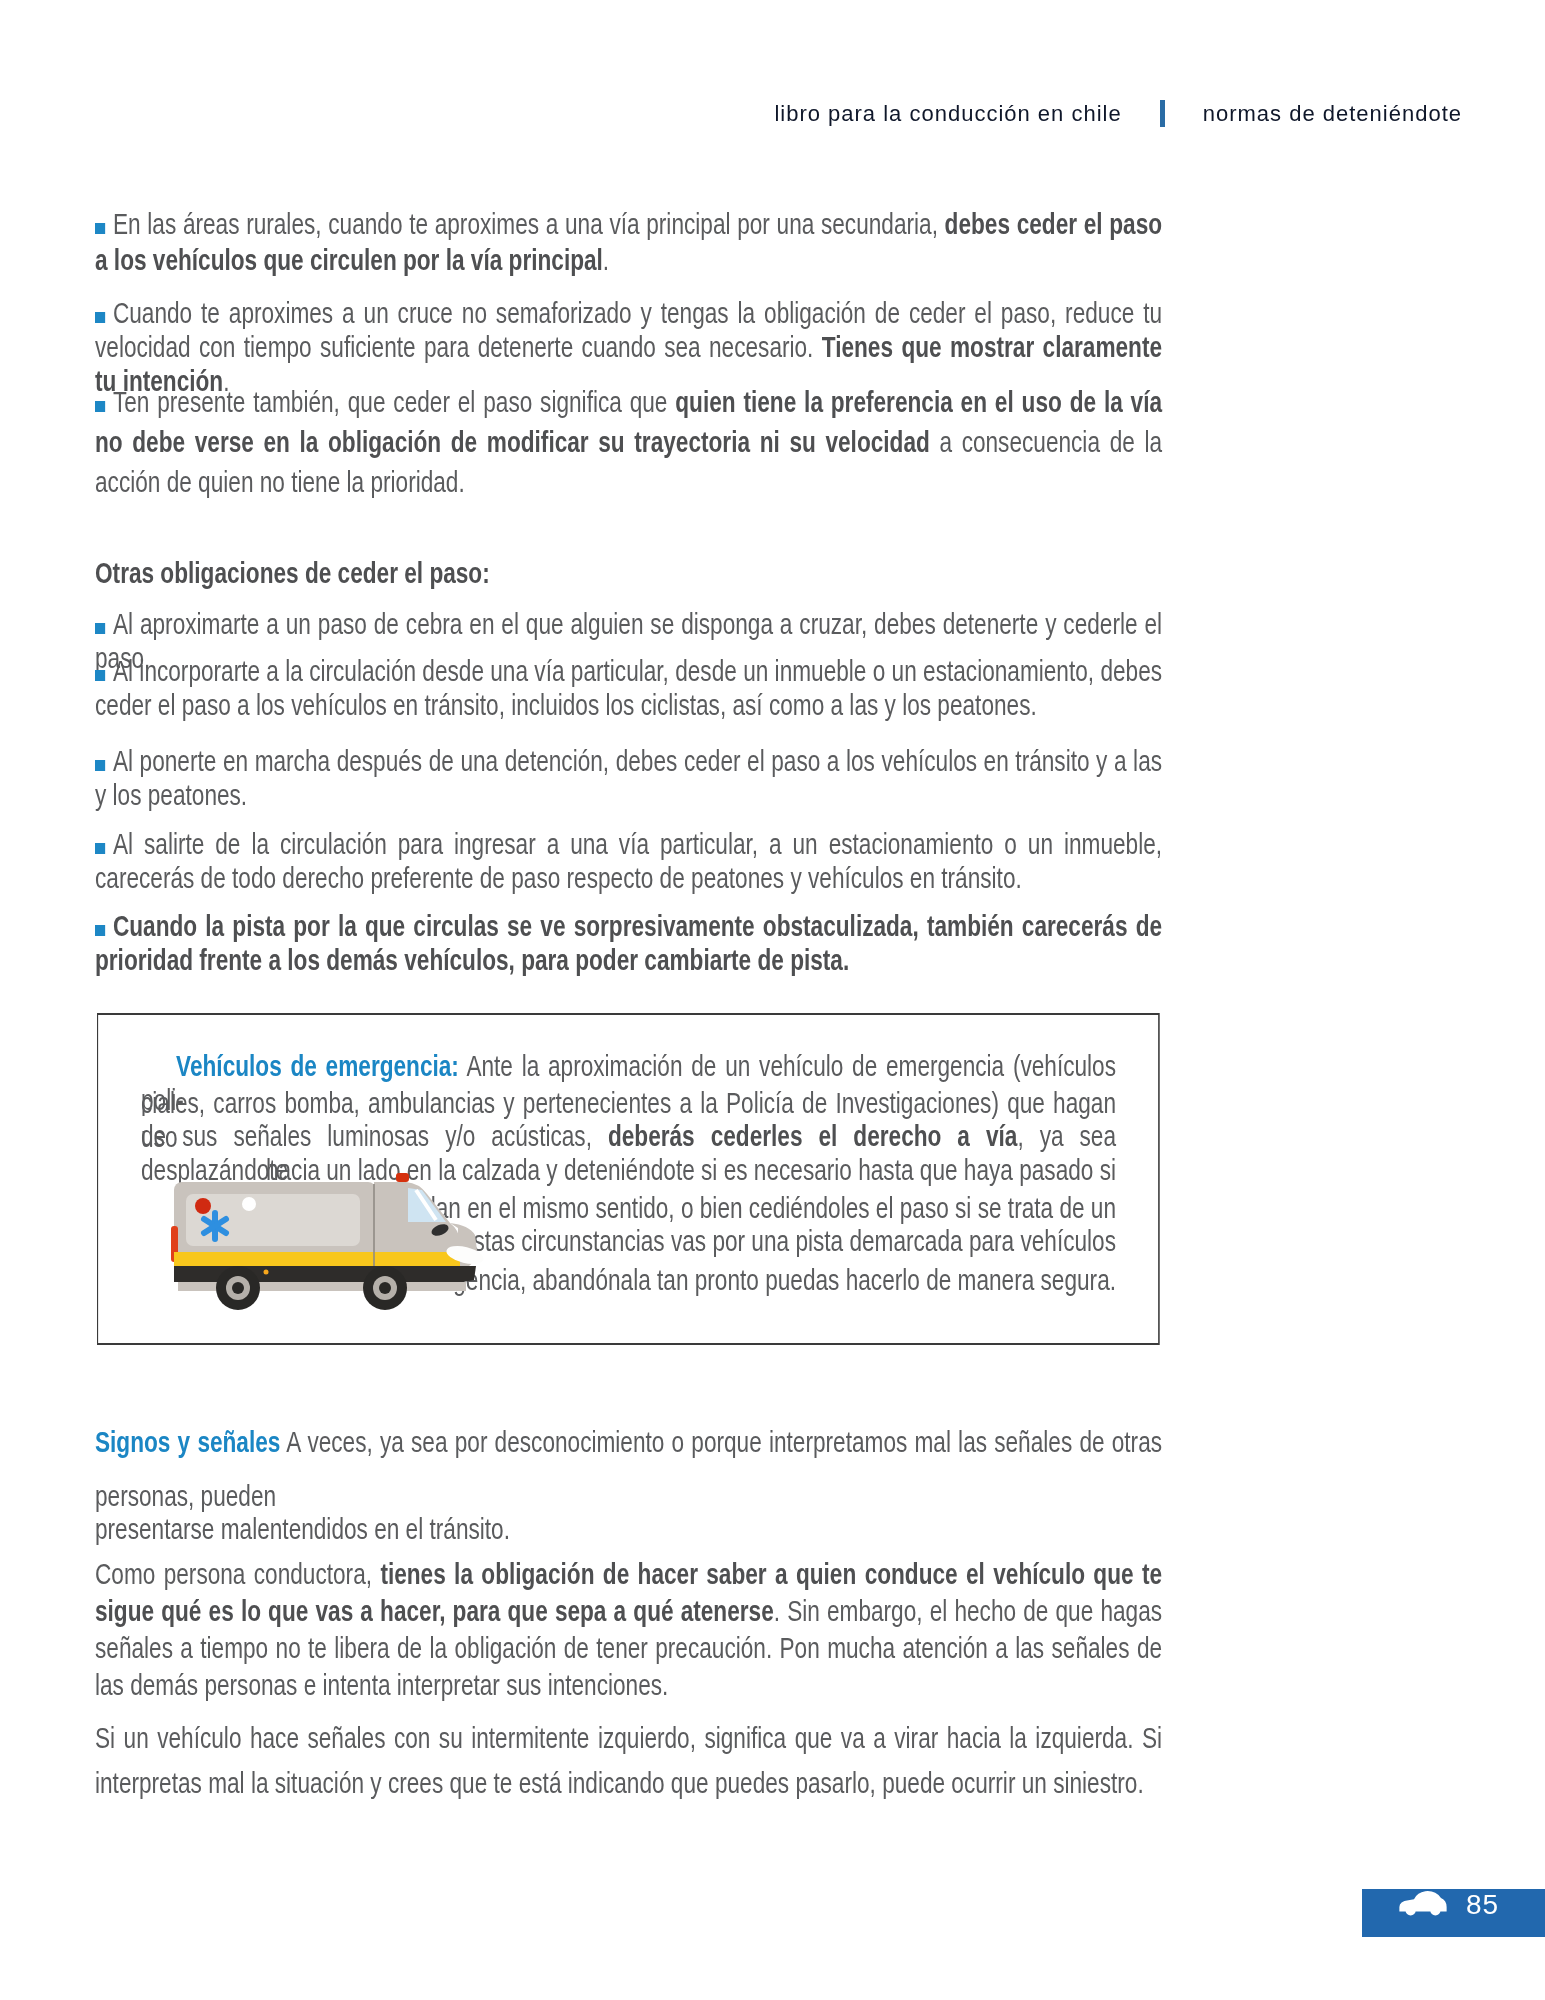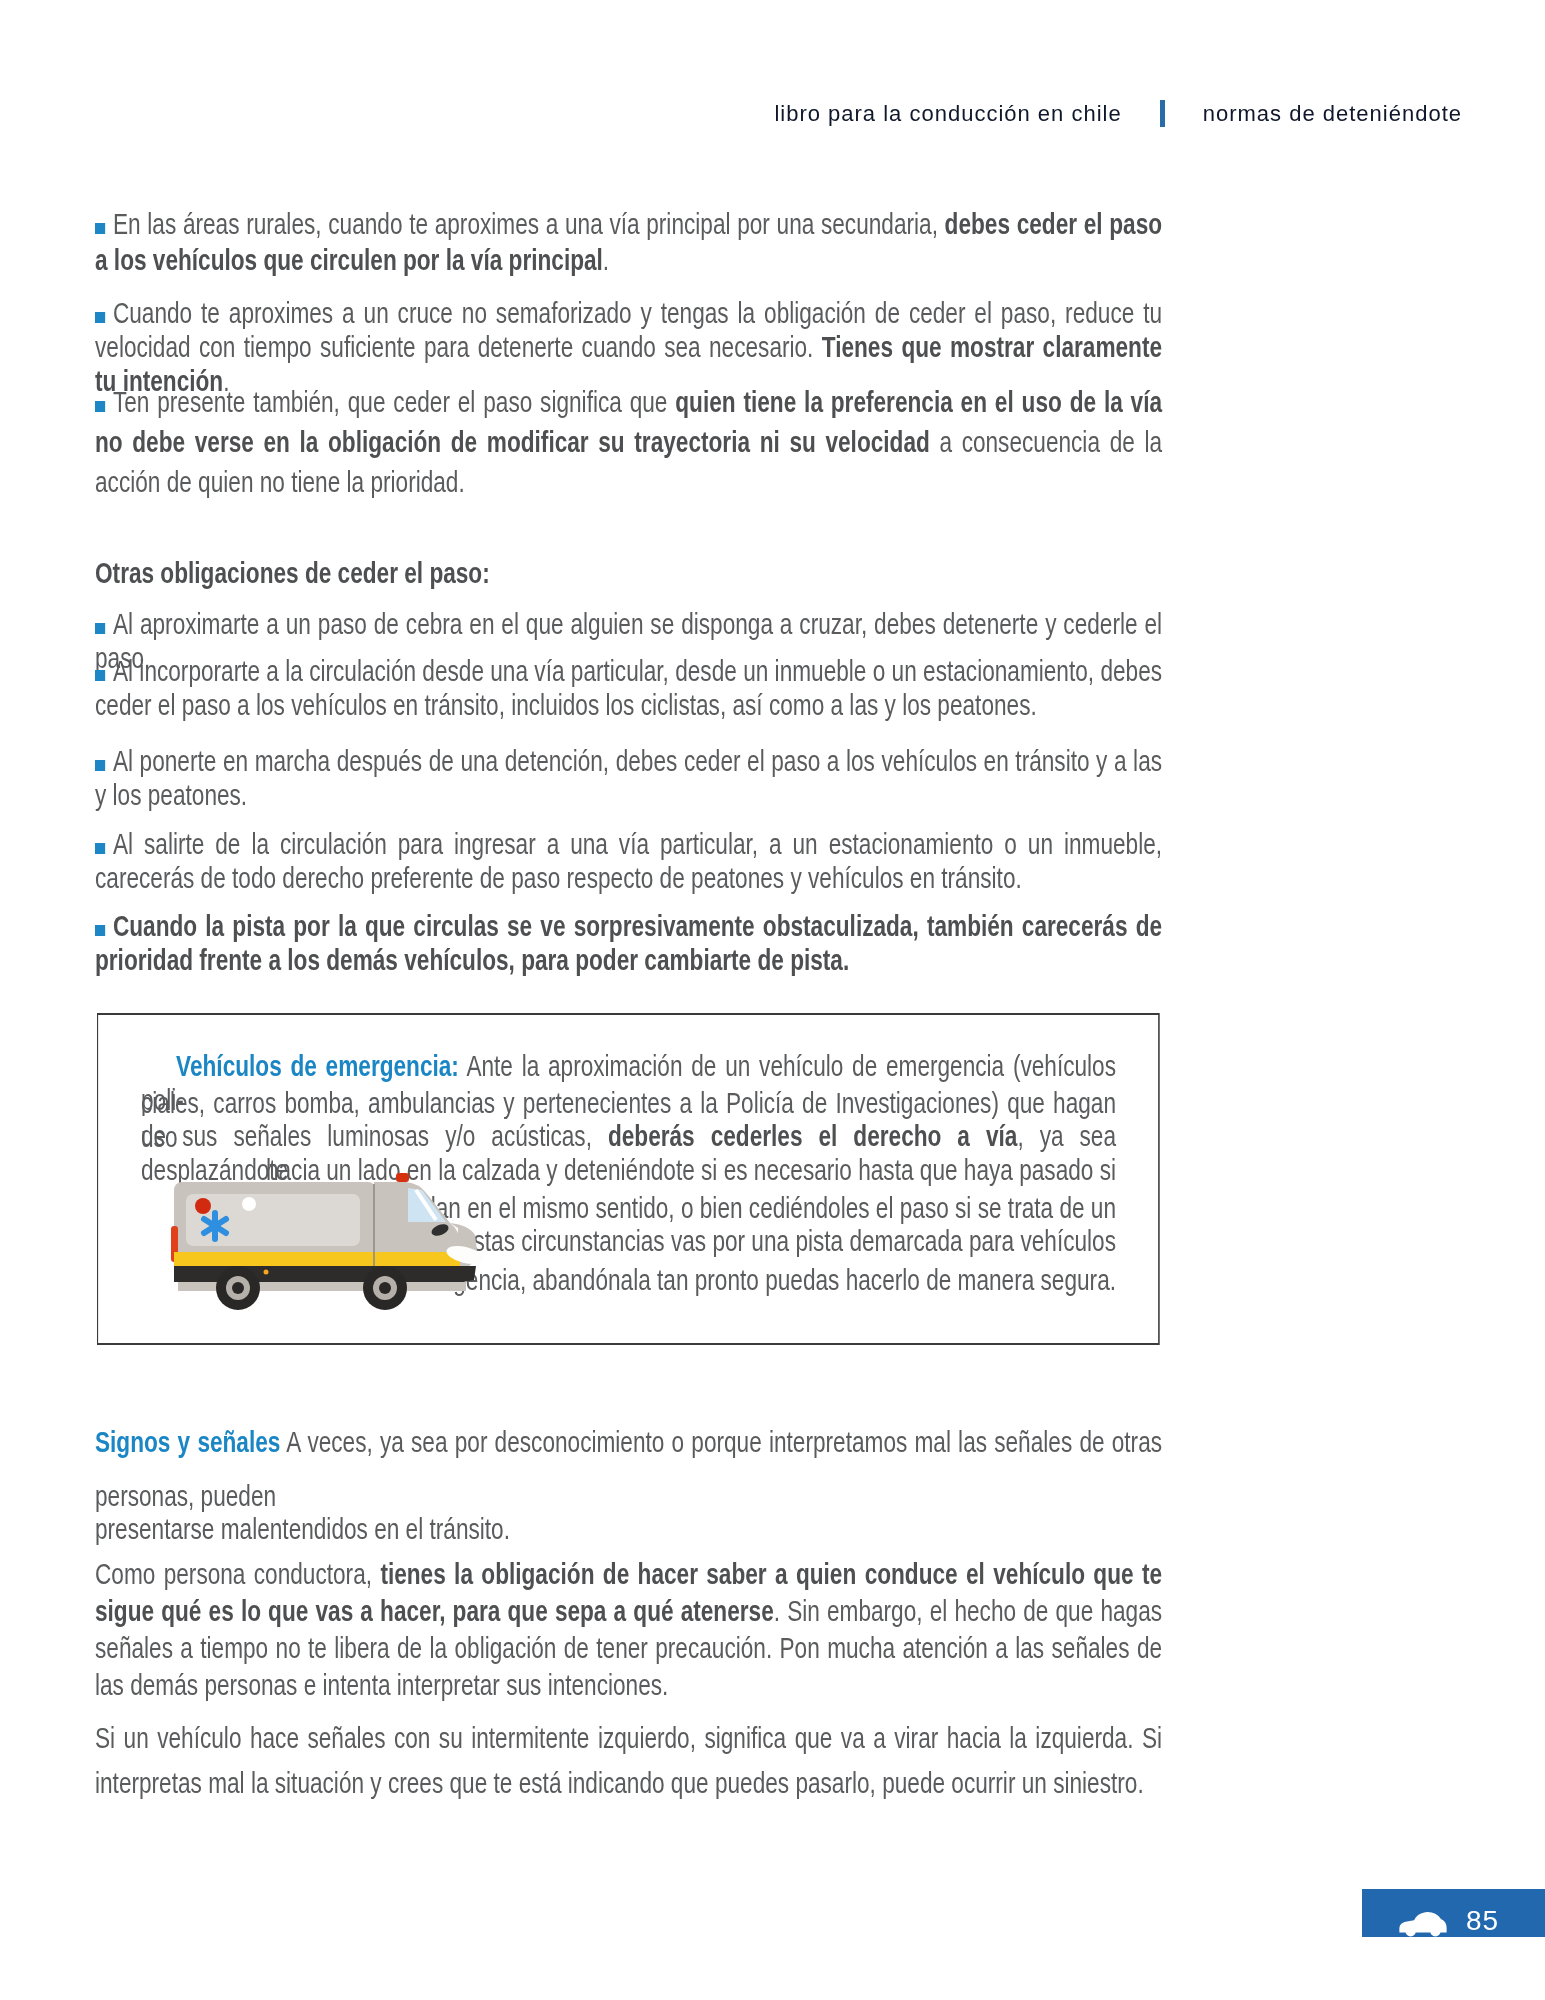--- a/index.html
+++ b/index.html
@@ -50,21 +50,21 @@
   .s2{top:1479px;text-align:left;}
   .s3{top:1512px;text-align:left;}
   .s4{top:1556px;line-height:37px;}
   .s5{top:1716px;line-height:45px;}
 
   
   .ambulance{position:absolute;left:168px;top:1168px;width:324px;height:146px;}
 
   
   .badge{position:absolute;left:1362px;top:1889px;width:183px;height:48px;background:#2268ae;
-         display:flex;align-items:flex-end;gap:14px;padding-left:32px;box-sizing:border-box;}
+         display:flex;align-items:flex-start;gap:14px;padding-left:32px;box-sizing:border-box;}
   .badge .num{color:#ffffff;font-size:28px;letter-spacing:1px;font-family:"Liberation Sans",sans-serif;}
   .caricon{width:58px;height:27px;display:block;}
 </style>
 </head>
 <body>
 
 <div class="header">
   <span>libro para la conducción en chile</span>
   <span class="hsep"></span>
   <span>normas de deteniéndote</span>

